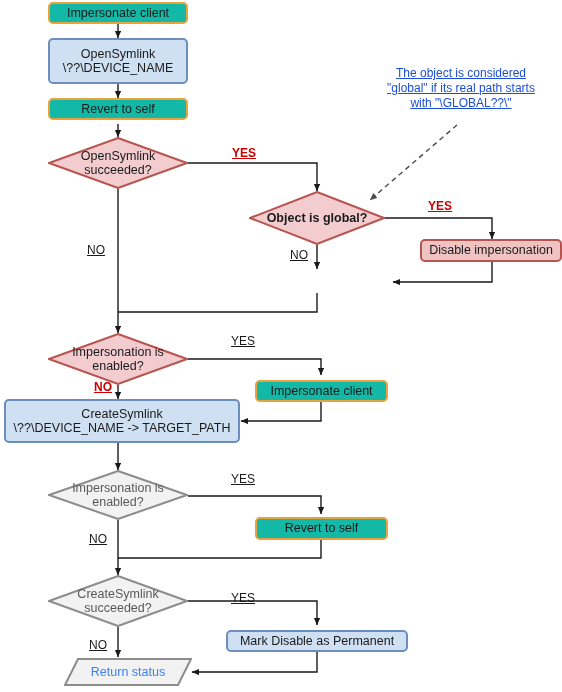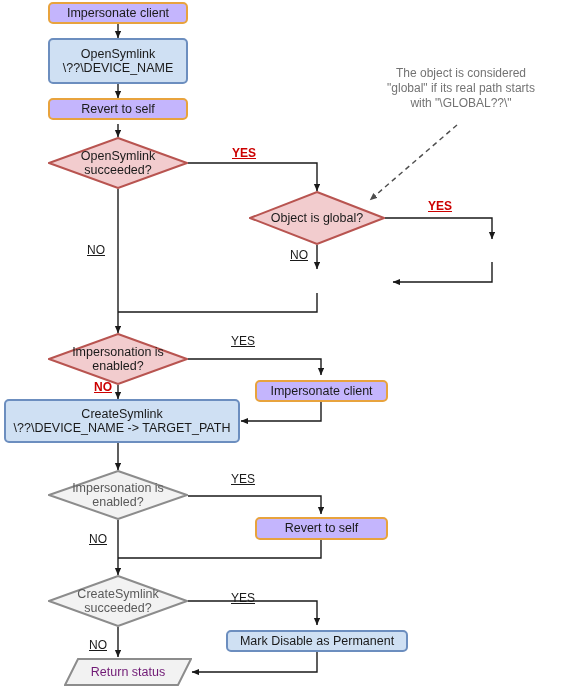--- a/index.html
+++ b/index.html
@@ -37,21 +37,21 @@
     color: #1a1a1a;
     white-space: pre-line;
   }
   
   .box {
     border-radius: 5px;
     border-width: 2px;
     border-style: solid;
   }
   .box-orange {
-    background: #c4b5fd;
+    background: #14b8a6;
     border-color: #e8a33d;
   }
   .box-blue {
     background: #cfe0f3;
     border-color: #6c8ebf;
   }
   .box-red {
     background: #f0c3c3;
     border-color: #b85450;
   }
@@ -84,43 +84,44 @@
     position: absolute;
     left: 0;
     top: 0;
     width: 100%;
     height: 100%;
     z-index: 1;
   }
   .para .plabel {
     position: relative;
     z-index: 2;
-    color: #701a75;
+    color: #3b82f6;
   }
   
   .edge-label {
     position: absolute;
     font-size: 12px;
     color: #1a1a1a;
     white-space: nowrap;
     text-decoration: underline;
   }
   .edge-label.red {
     color: #cc0000;
     font-weight: bold;
     font-size: 12px;
   }
   
   .annotation {
     position: absolute;
     font-size: 12px;
-    color: #737373;
+    color: #1d4ed8;
     text-align: center;
     line-height: 1.25;
     white-space: pre-line;
+    text-decoration: underline;
   }
 </style>
 </head>
 <body>
 
 <div id="canvas">
 
   <svg class="edges" viewBox="0 0 562 692">
     <defs>
       <marker id="arrow" markerWidth="9" markerHeight="9" refX="7.2" refY="3.2" orient="auto" markerUnits="userSpaceOnUse">
@@ -195,27 +196,30 @@
   </div>
 
   <div class="node diamond diamond-red" style="left:48px; top:137px; width:140px; height:52px;">
     <svg class="shape" viewBox="0 0 140 52" preserveAspectRatio="none">
       <polygon points="70,1 139,26 70,51 1,26" fill="#f2ccce" stroke="#b85450" stroke-width="2"></polygon>
     </svg>
     <span class="dlabel">OpenSymlink
 succeeded?</span>
   </div>
 
-  <div class="node diamond diamond-red" style="left:249px; top:191px; width:136px; height:54px;">
+  <div class="node diamond diamond-red" style="left:249px; top:191px; width:136px; height:54px;font-weight:bold;">
     <svg class="shape" viewBox="0 0 136 54" preserveAspectRatio="none">
       <polygon points="68,1 135,27 68,53 1,27" fill="#f2ccce" stroke="#b85450" stroke-width="2"></polygon>
     </svg>
     <span class="dlabel">Object is global?</span>
   </div>
 
+  <div class="node box box-red" style="left:420px; top:239px; width:142px; height:23px;">
+    <span>Disable impersonation</span>
+  </div>
 
 
   <div class="node diamond diamond-red" style="left:48px; top:333px; width:140px; height:52px;">
     <svg class="shape" viewBox="0 0 140 52" preserveAspectRatio="none">
       <polygon points="70,1 139,26 70,51 1,26" fill="#f2ccce" stroke="#b85450" stroke-width="2"></polygon>
     </svg>
     <span class="dlabel">Impersonation is
 enabled?</span>
   </div>
 

